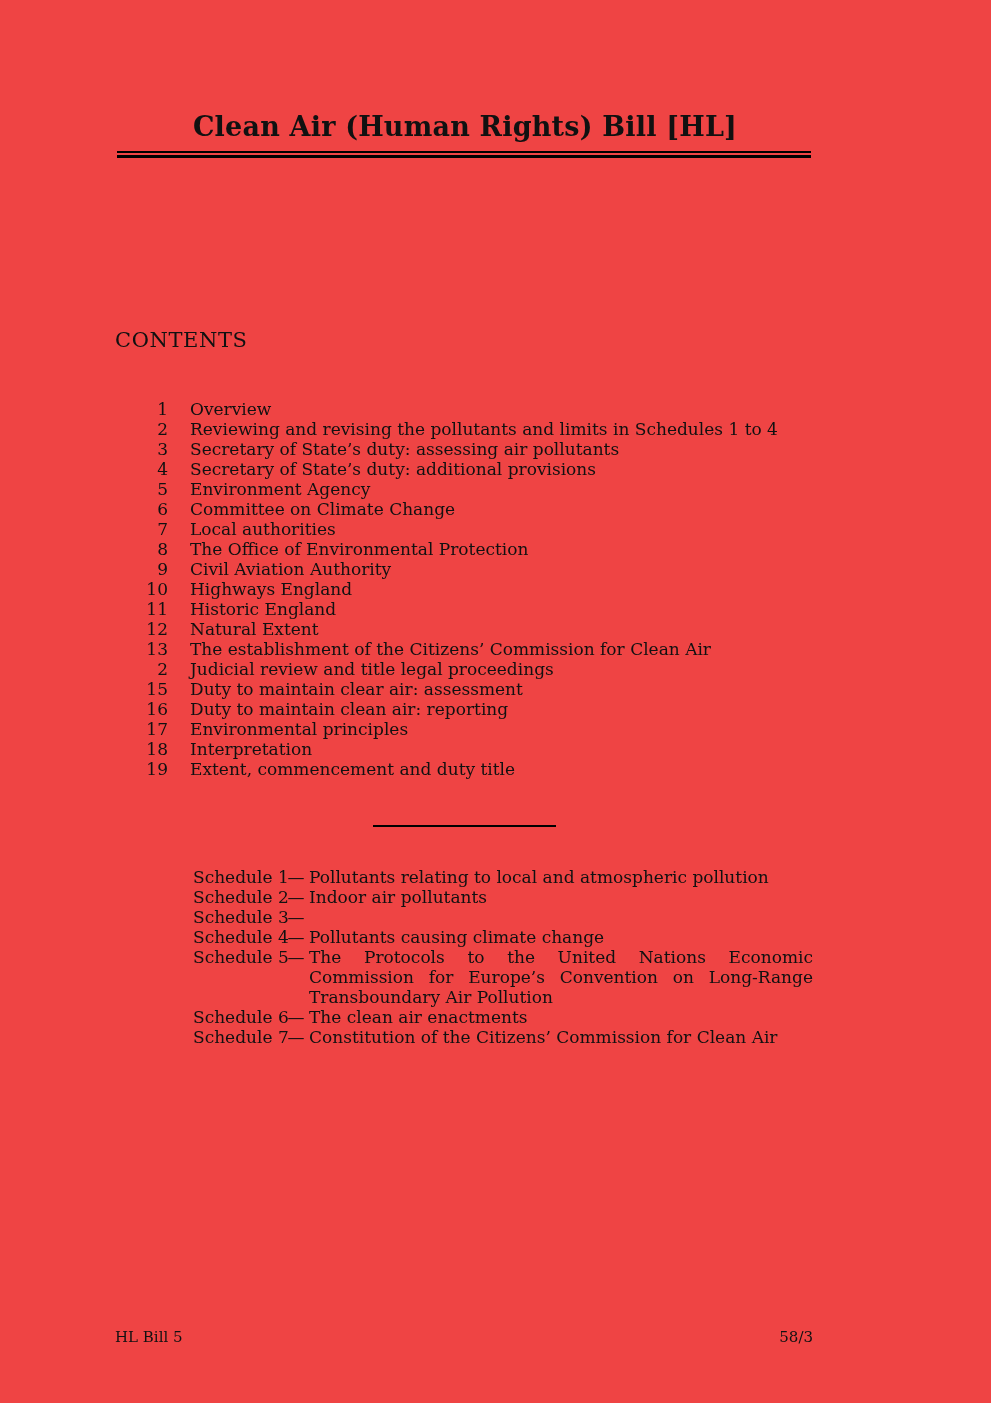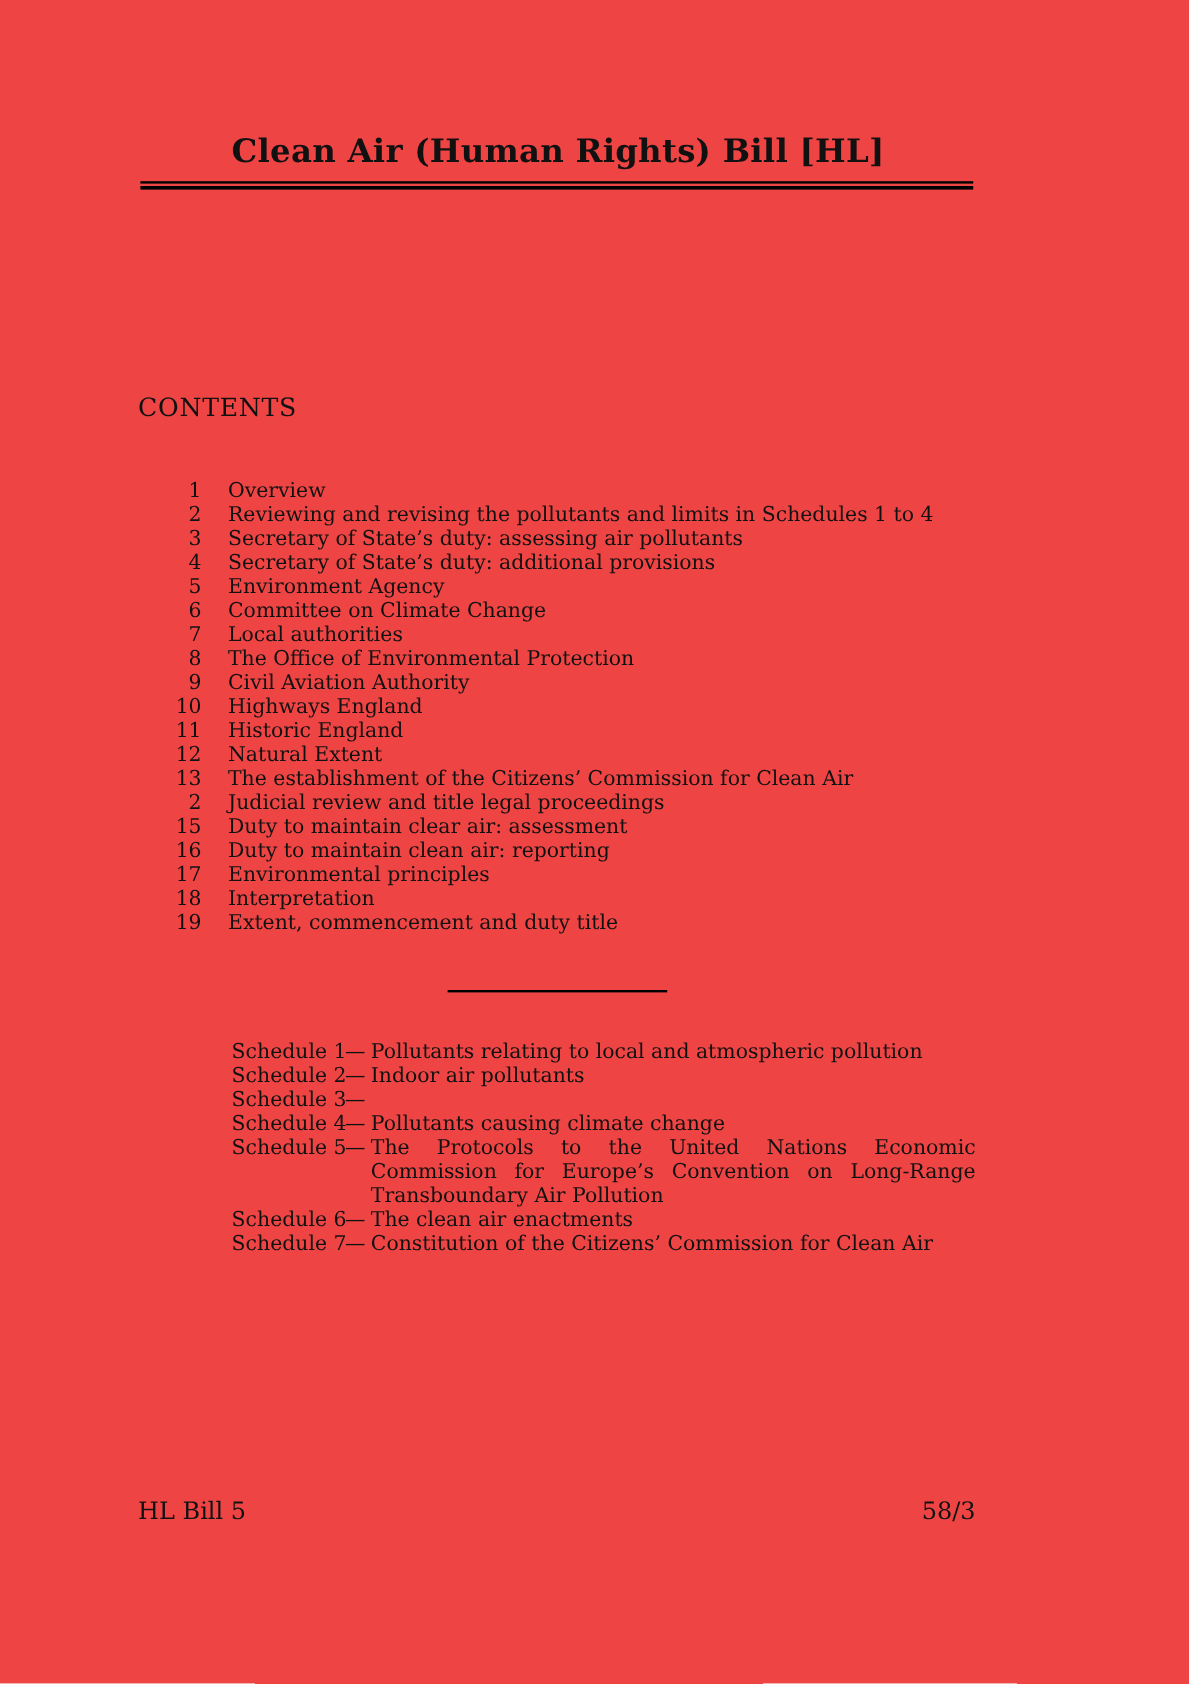--- a/index.html
+++ b/index.html
@@ -98,26 +98,26 @@
     flex: 0 0 26px;
     text-align: center;
   }
   .sched-text {
     width: 504px;
     flex: 0 0 504px;
     text-align: justify;
   }
   .footer {
     position: absolute;
-    top: 1249px;
+    top: 1327px;
     left: 115px;
     width: 698px;
     display: flex;
     justify-content: space-between;
-    font-size: 20px;
+    font-size: 15px;
     line-height: 20px;
   }
 </style>
 </head>
 <body>
 
 <div class="page">
 
   <div class="bill-title">Clean Air (Human Rights) Bill [HL]</div>
 

